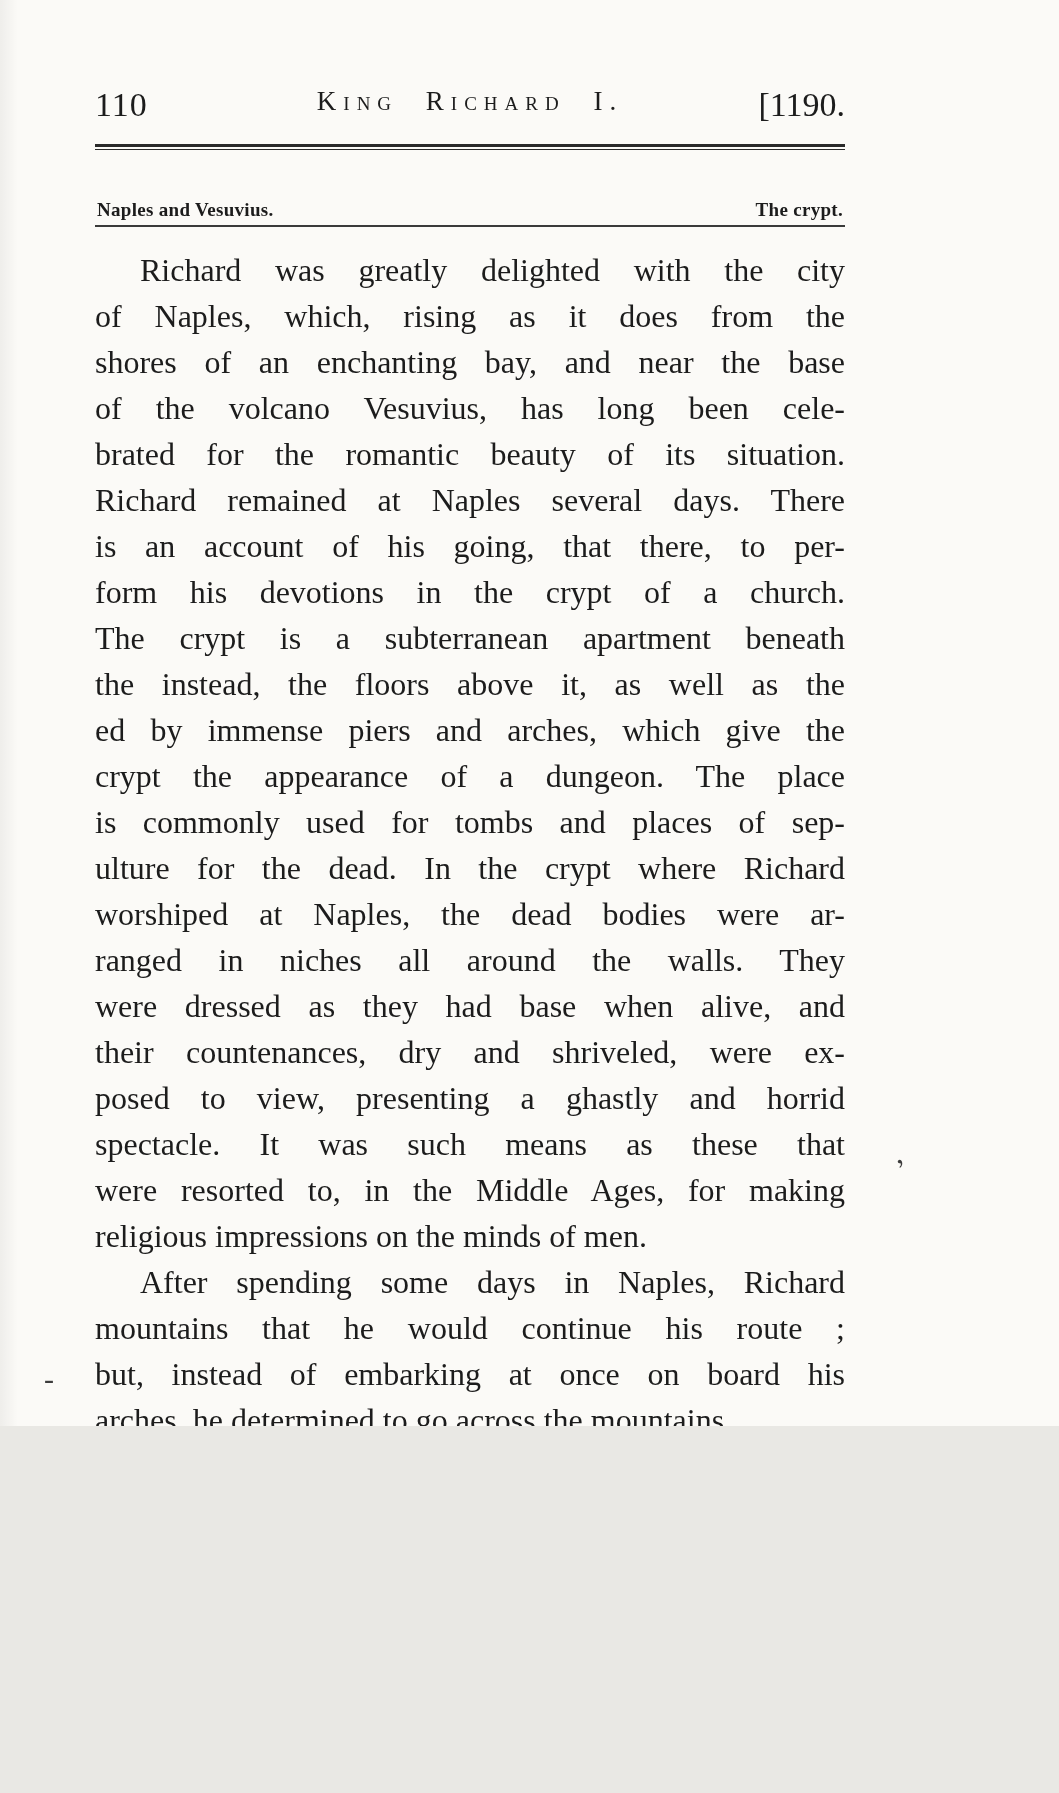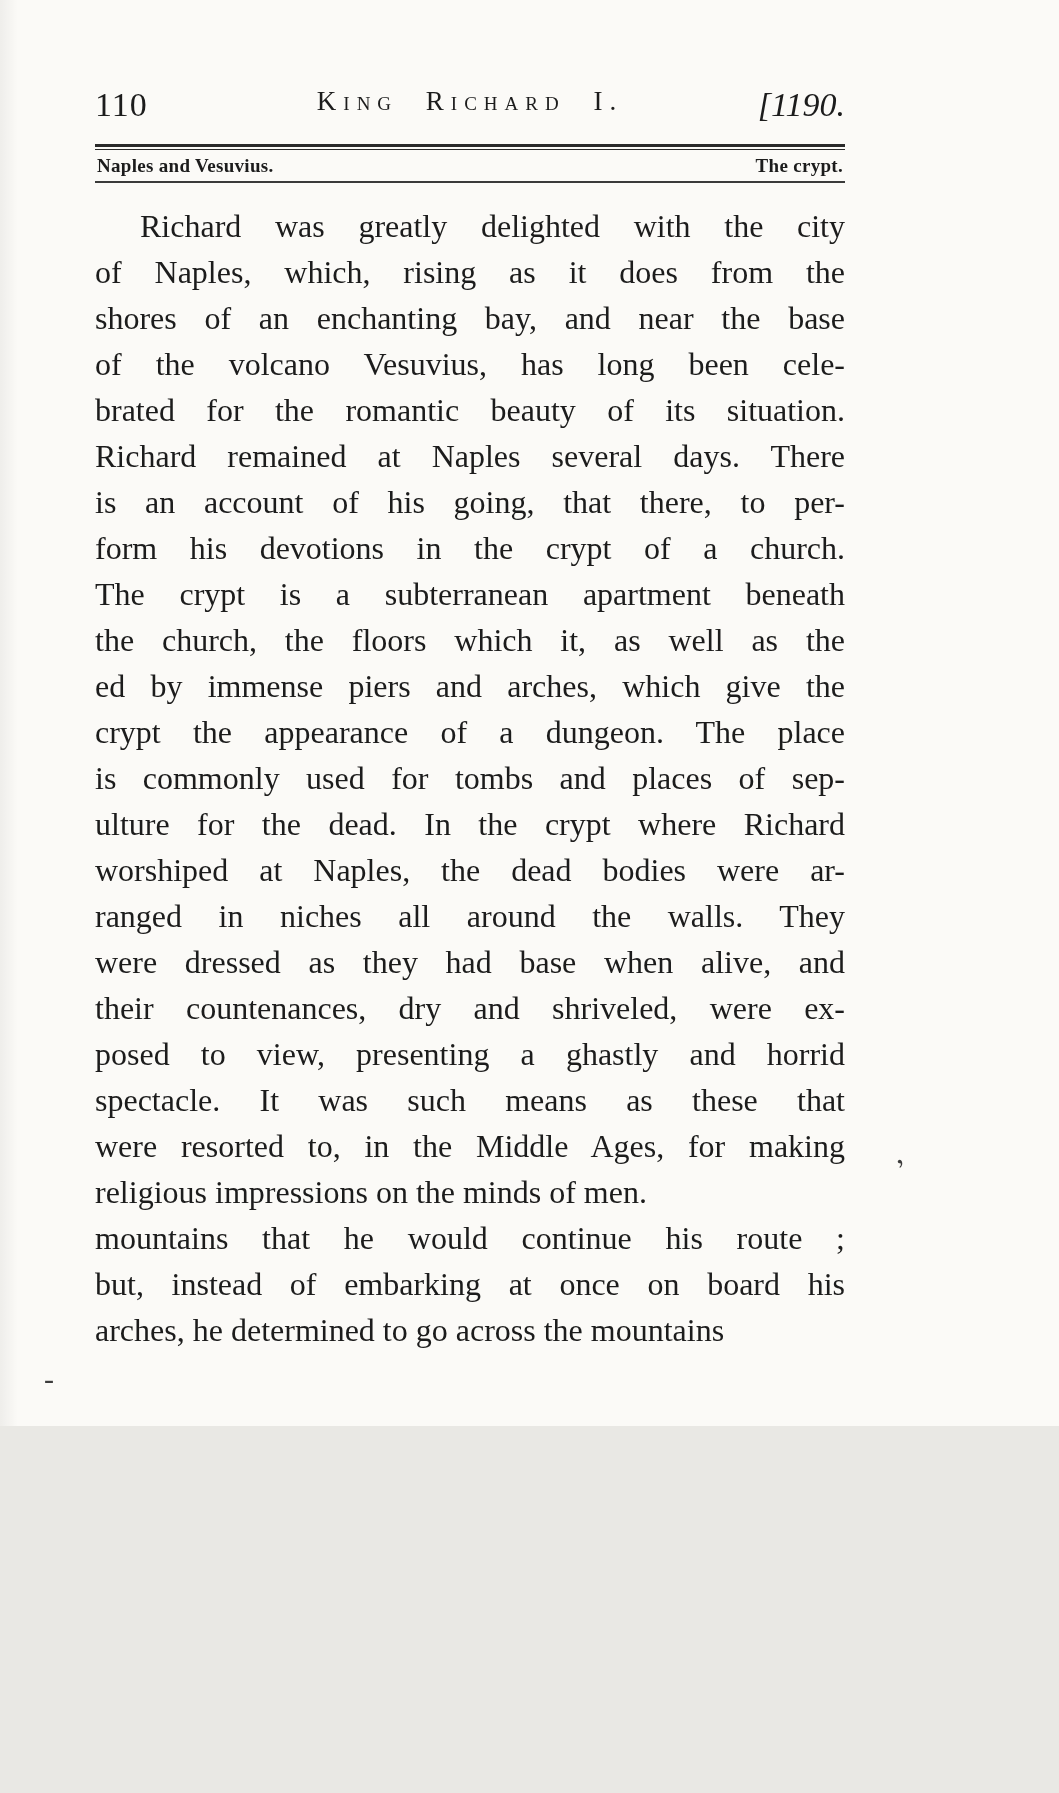--- a/index.html
+++ b/index.html
@@ -33,36 +33,36 @@
     position: absolute;
     left: 0; right: 0;
     text-align: center;
     font-size: 27px;
     font-variant: small-caps;
     letter-spacing: 7px;
     word-spacing: 14px;
   }
   .year-label {
     font-size: 34px;
-    font-style: italic;
   }
   .double-rule {
     margin-top: 10px;
     border-top: 3px solid #2a2a2a;
     border-bottom: 1px solid #2a2a2a;
     height: 6px;
   }
   .running-heads {
     display: flex;
     justify-content: space-between;
     align-items: baseline;
     padding: 5px 2px 4px 2px;
     font-size: 19px;
     font-weight: bold;
     letter-spacing: 0.3px;
+    margin-top: 44px;
   }
   .thin-rule {
     border-top: 2px solid #3a3a3a;
     height: 0;
   }
   
   .body-text {
     margin-top: 20px;
     font-size: 32px;
     line-height: 46px;
@@ -118,36 +118,37 @@
     <div class="para">
       <div class="line first">Richard was greatly delighted with the city</div>
       <div class="line">of Naples, which, rising as it does from the</div>
       <div class="line">shores of an enchanting bay, and near the base</div>
       <div class="line">of the volcano Vesuvius, has long been cele-</div>
       <div class="line">brated for the romantic beauty of its situation.</div>
       <div class="line">Richard remained at Naples several days. There</div>
       <div class="line">is an account of his going, that there, to per-</div>
       <div class="line">form his devotions in the crypt of a church.</div>
       <div class="line">The crypt is a subterranean apartment beneath</div>
-      <div class="line">the church, the floors which it, as well as the</div>
+      <div class="line">the instead, the floors above it, as well as the</div>
       <div class="line">ed by immense piers and arches, which give the</div>
       <div class="line">crypt the appearance of a dungeon. The place</div>
       <div class="line">is commonly used for tombs and places of sep-</div>
       <div class="line">ulture for the dead. In the crypt where Richard</div>
       <div class="line">worshiped at Naples, the dead bodies were ar-</div>
       <div class="line">ranged in niches all around the walls. They</div>
       <div class="line">were dressed as they had base when alive, and</div>
       <div class="line">their countenances, dry and shriveled, were ex-</div>
       <div class="line">posed to view, presenting a ghastly and horrid</div>
       <div class="line">spectacle. It was such means as these that</div>
       <div class="line">were resorted to, in the Middle Ages, for making</div>
       <div class="line last">religious impressions on the minds of men.</div>
     </div>
 
     <div class="para">
+      <div class="line first">After spending some days in Naples, Richard</div>
       <div class="line">mountains that he would continue his route ;</div>
       <div class="line">but, instead of embarking at once on board his</div>
       <div class="line last">arches, he determined to go across the mountains</div>
     </div>
 
   </div>
 
   <span class="artifact artifact-right">’</span>
   <span class="artifact artifact-left">-</span>
   <div class="gutter-line"></div>

